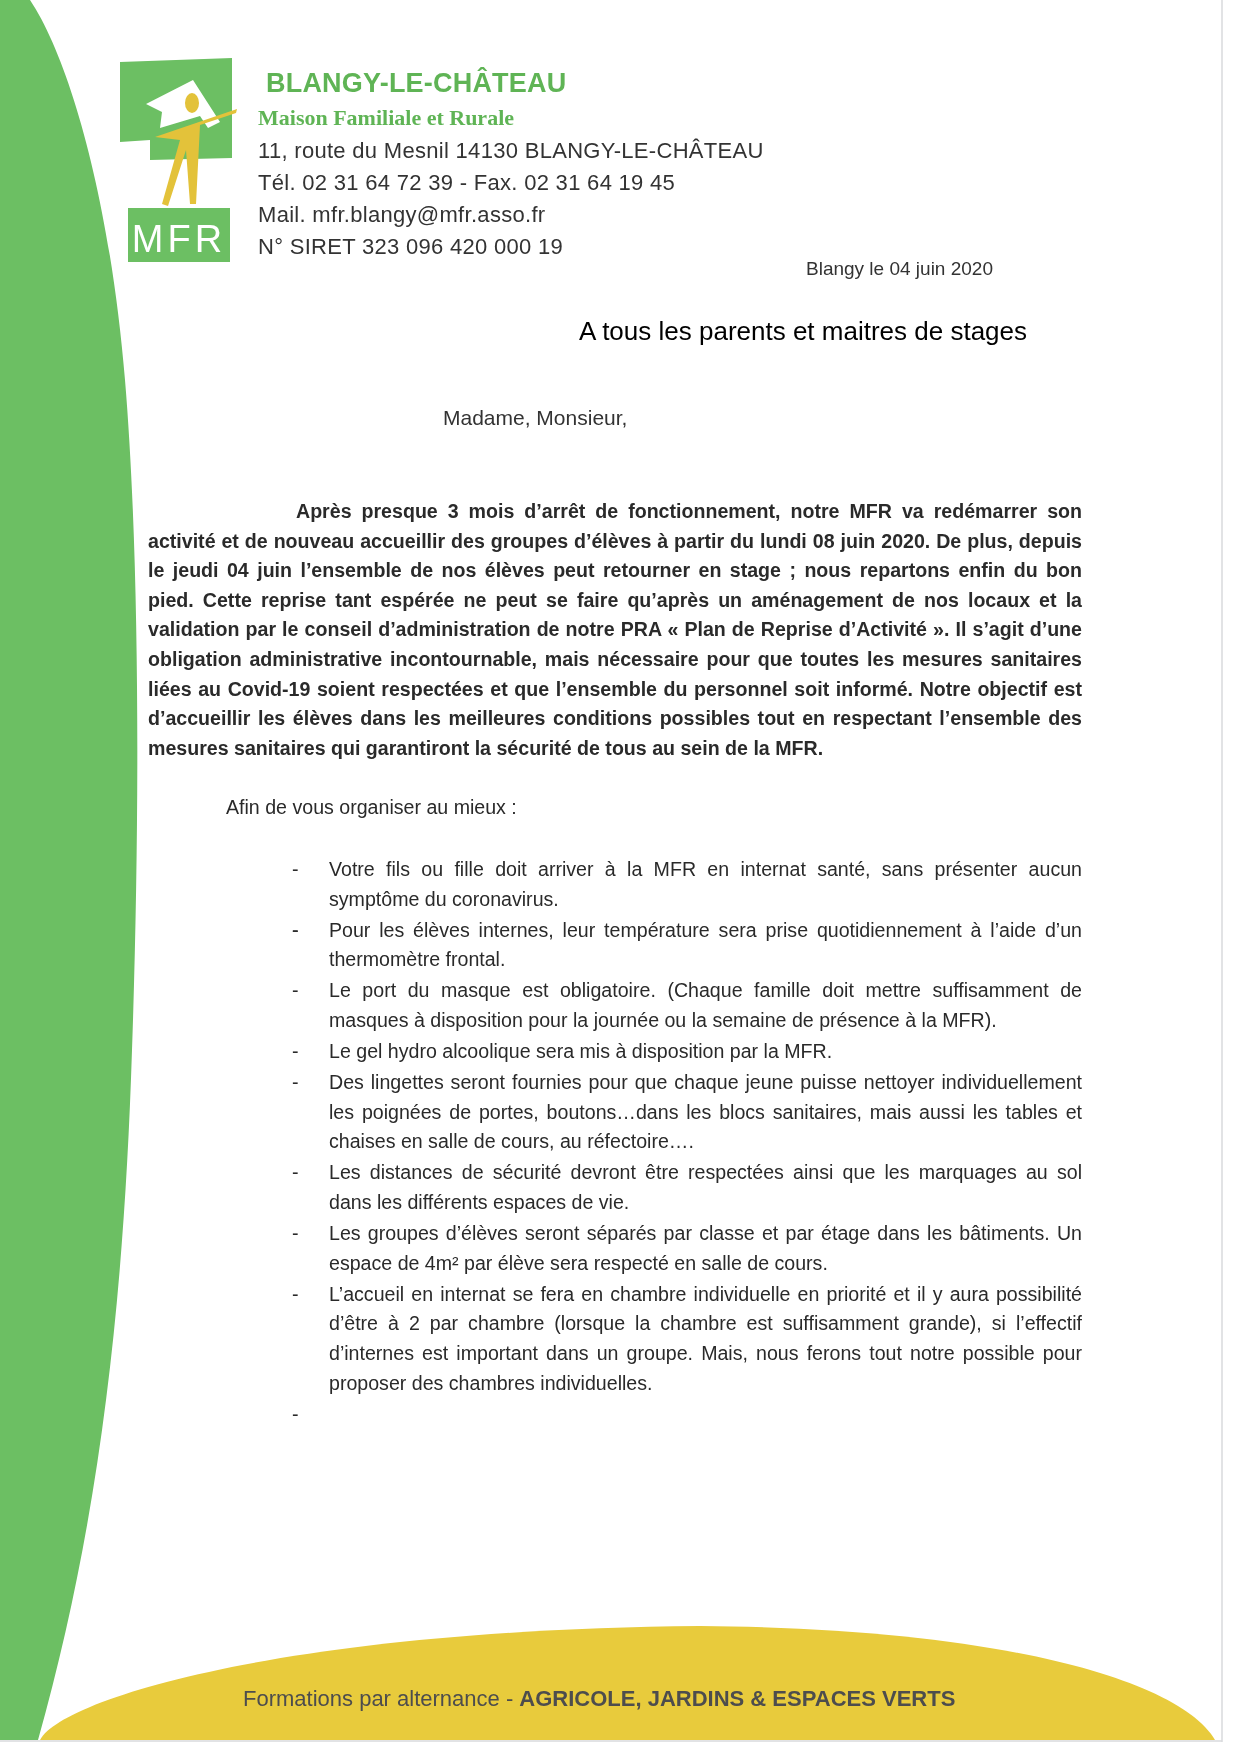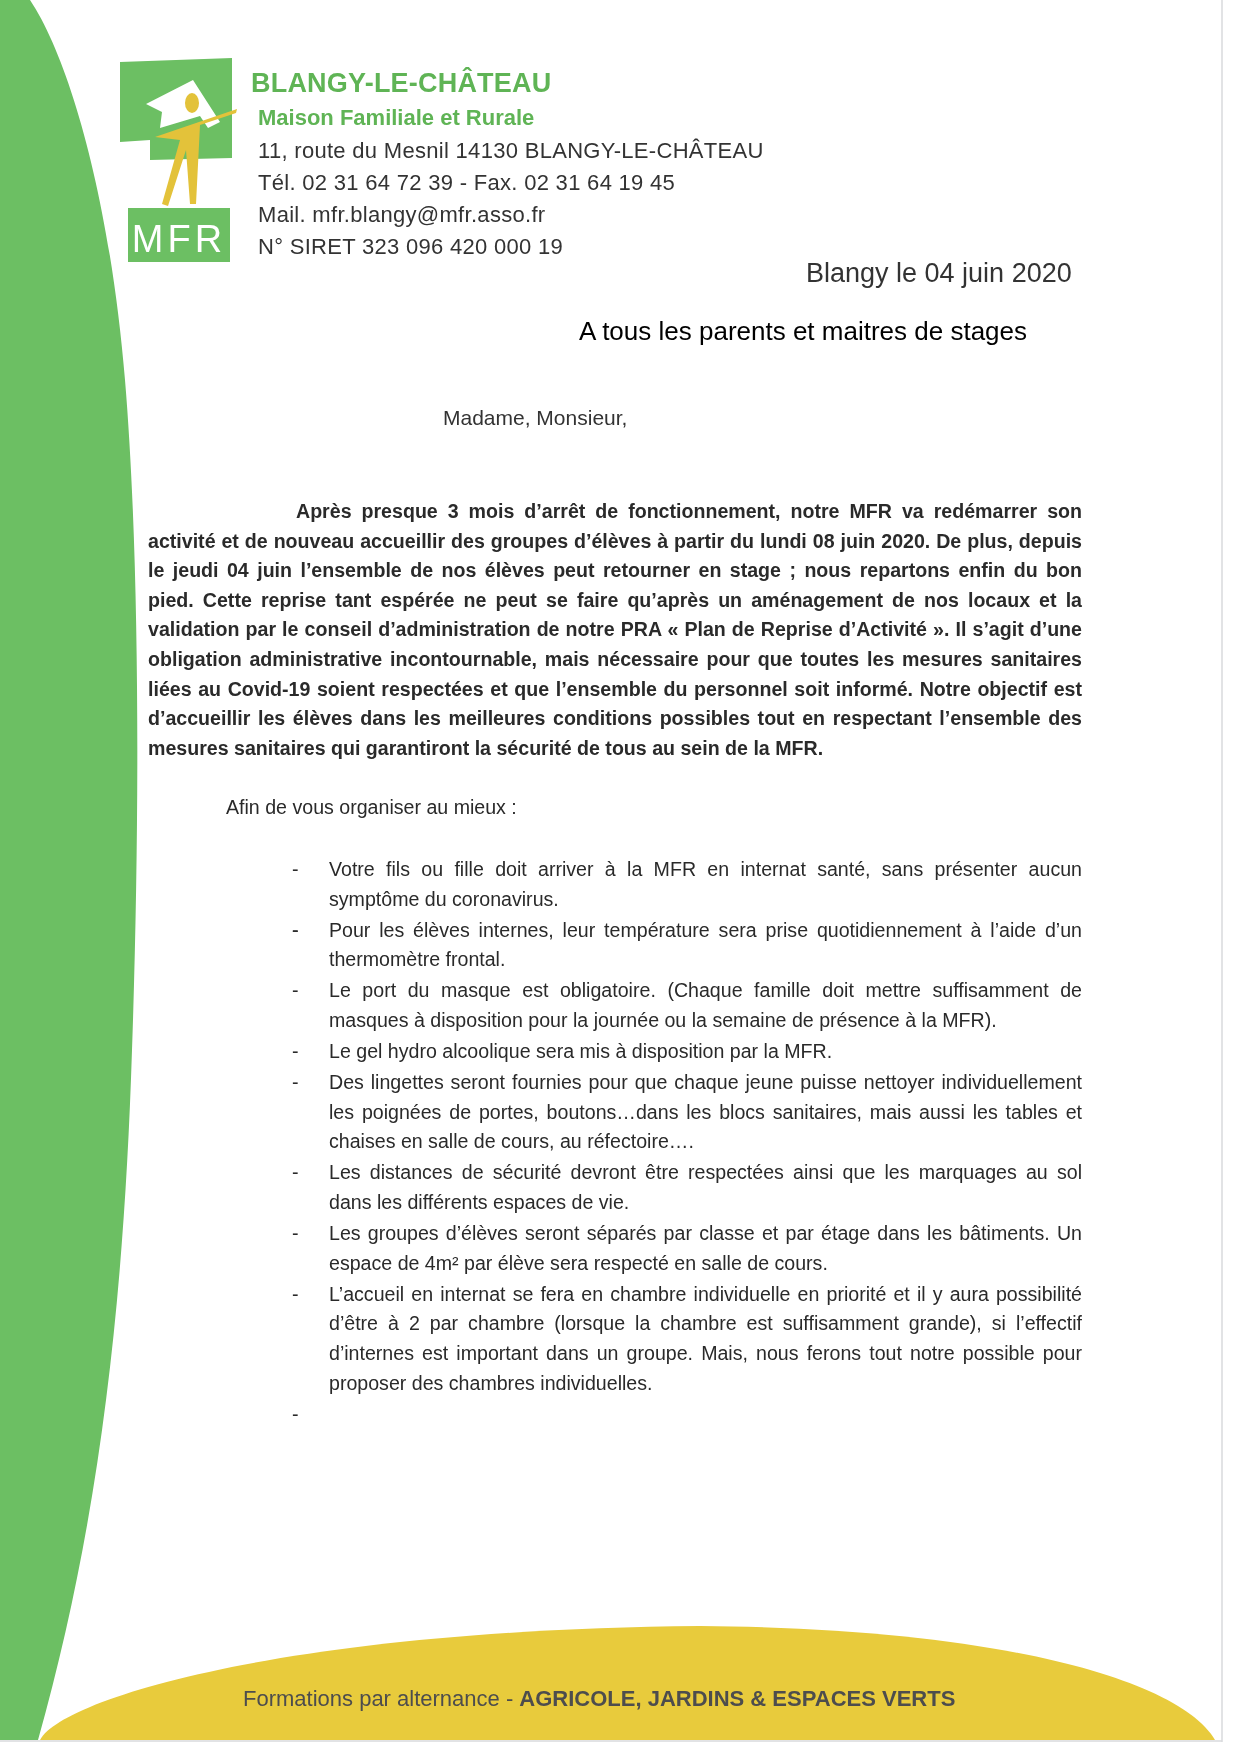--- a/index.html
+++ b/index.html
@@ -1,23 +1,23 @@
 <!DOCTYPE html>
 <html><head>
 <meta charset="utf-8">
 <style>
   html, body { margin:0; padding:0; }
   body { width:1239px; height:1753px; position:relative; overflow:hidden; background:#ffffff;
          font-family:"Liberation Sans", sans-serif; color:#2a2a2a; }
   #deco { position:absolute; left:0; top:0; width:1239px; height:1753px; }
   .abs { position:absolute; white-space:nowrap; }
-  .hdr-title { left:251px; top:68px; font-size:27px; font-weight:bold; color:#5fb455; letter-spacing:0.2px; }
-  .hdr-sub { left:258px; top:105px; font-size:22px; font-weight:bold; color:#5fb455; }
+  .hdr-title { left:266px; top:68px; font-size:27px; font-weight:bold; color:#5fb455; letter-spacing:0.2px; }
+  .hdr-sub { left:258px; top:105px; font-size:22px; font-weight:bold; color:#5fb455;font-family:Liberation Serif, serif; }
   .hdr-line { left:258px; font-size:22px; color:#333; letter-spacing:0.3px; }
-  .date { left:806px; top:258px; font-size:27px; color:#333;text-align:right; }
+  .date { left:806px; top:258px; font-size:19px; color:#333;text-align:right; }
   .addressee { left:579px; top:316px; font-size:26px; color:#000000; }
   .salut { left:443px; top:406px; font-size:21px; color:#333; }
   .body { position:absolute; left:148px; width:934px; font-size:19.6px; line-height:29.6px; color:#2a2a2a;
           text-align:justify; font-family:"Liberation Sans Narrow","Liberation Sans", sans-serif; }
   .para { top:497px; text-indent:148px;font-weight:bold; }
   .afin { top:793px; left:226px; width:700px; }
   .list { position:absolute; left:280px; top:855px; width:802px; margin:0; padding:0; list-style:none;
           font-size:19.6px; line-height:29.6px; color:#2a2a2a; }
   .list li { position:relative; padding-left:49px; text-align:justify; margin:0 0 1.5px 0; }
   .list li .dash { position:absolute; left:12px; top:0; }

